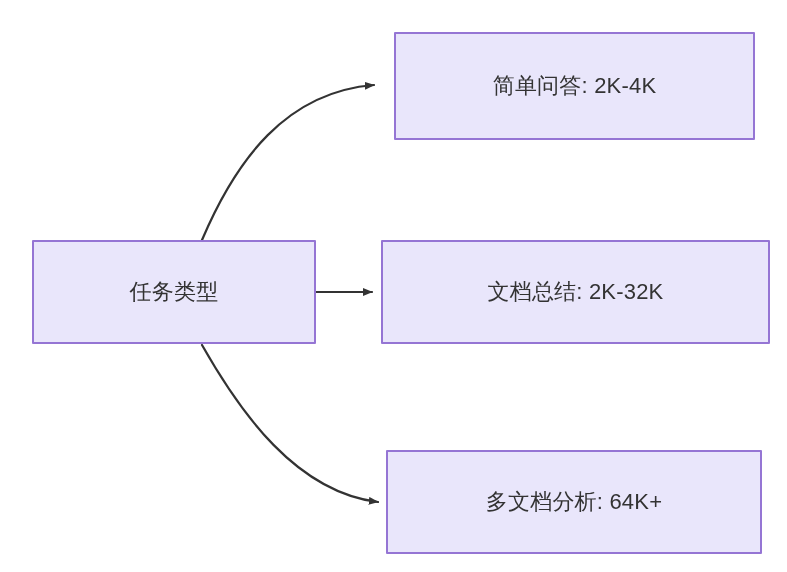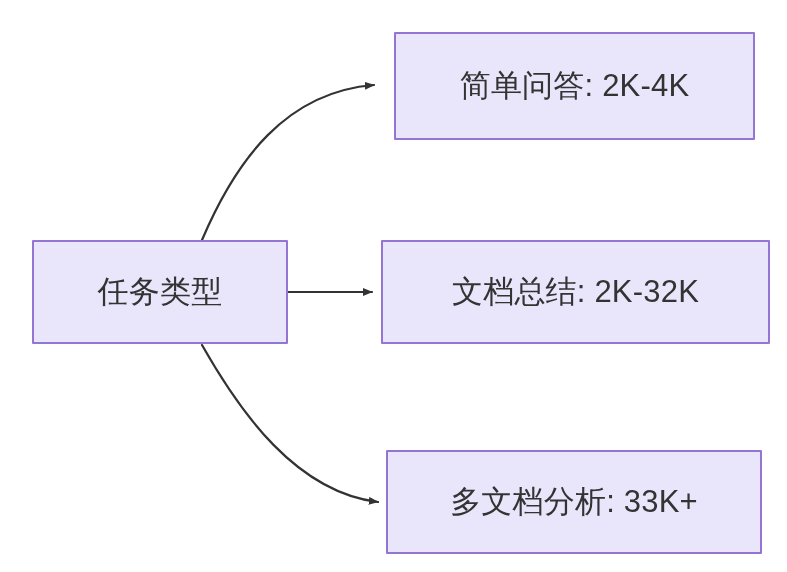--- a/index.html
+++ b/index.html
@@ -32,27 +32,27 @@
     background: #e9e6fb;
     border: 2px solid #9575d4;
     border-radius: 1px;
     display: flex;
     align-items: center;
     justify-content: center;
     text-align: center;
   }
   .node-label {
     color: #333333;
-    font-size: 31px;
+    font-size: 22px;
     line-height: 1.2;
     letter-spacing: 0.2px;
     white-space: nowrap;
   }
   
-  #node-root      { left: 32px;  top: 240px; width: 256px; height: 104px; }
+  #node-root      { left: 32px;  top: 240px; width: 284px; height: 104px; }
   #node-simple-qa { left: 394px; top: 32px;  width: 361px; height: 108px; }
   #node-doc-sum   { left: 381px; top: 240px; width: 389px; height: 104px; }
   #node-multi-doc { left: 386px; top: 450px; width: 376px; height: 104px; }
 </style>
 </head>
 <body>
 
 <div id="canvas">
 
   <svg id="edge-layer" viewBox="0 0 787 572" width="787" height="572" xmlns="http://www.w3.org/2000/svg">
@@ -75,16 +75,16 @@
 
   <div class="node" id="node-simple-qa">
     <span class="node-label">简单问答: 2K-4K</span>
   </div>
 
   <div class="node" id="node-doc-sum">
     <span class="node-label">文档总结: 2K-32K</span>
   </div>
 
   <div class="node" id="node-multi-doc">
-    <span class="node-label">多文档分析: 33K+</span>
+    <span class="node-label">多文档分析: 64K+</span>
   </div>
 
 </div>
 
 </body></html>

